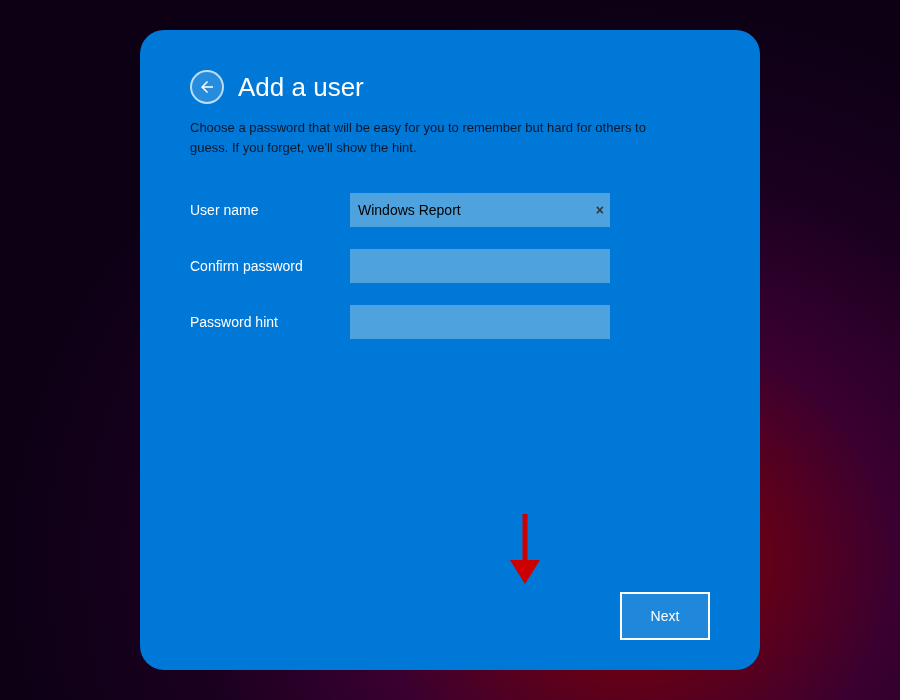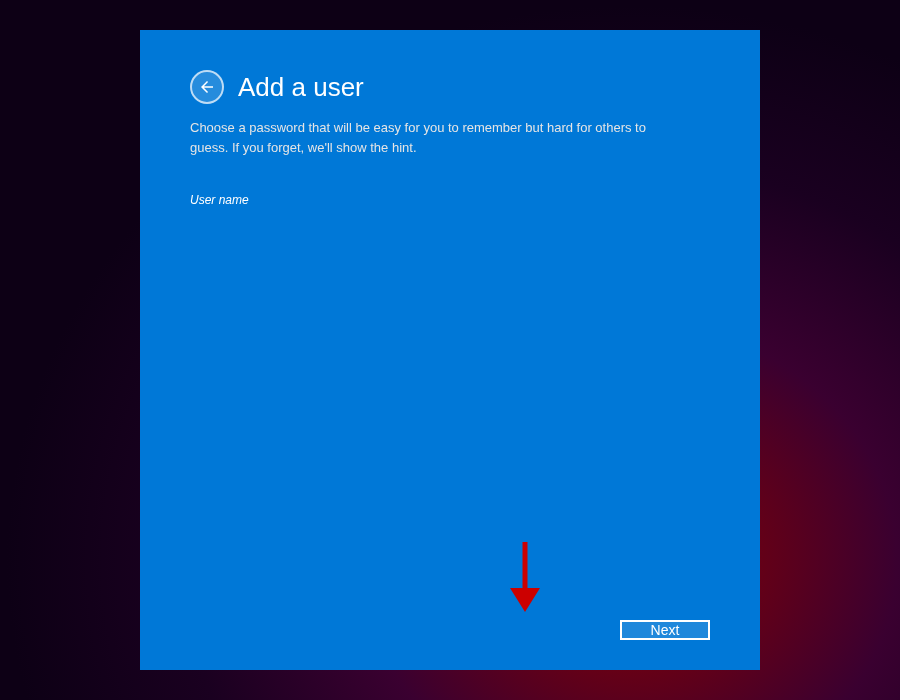--- a/index.html
+++ b/index.html
@@ -16,20 +16,21 @@
     }
 
     .dialog {
       background: #0078D7;
       width: 620px;
       min-height: 640px;
       padding: 40px 50px 30px 50px;
       position: relative;
       display: flex;
       flex-direction: column;
+      border-radius: 24px;
     }
 
     .title-row {
       display: flex;
       align-items: center;
       gap: 14px;
       margin-bottom: 14px;
     }
 
     .back-btn {
@@ -52,42 +53,41 @@
     }
 
     .dialog-title {
       font-size: 26px;
       font-weight: 300;
       color: white;
     }
 
     .dialog-subtitle {
       font-size: 13px;
-      color: #e5e5e5;
+      color: #0f172a;
       line-height: 1.5;
       margin-bottom: 36px;
       max-width: 480px;
     }
 
     .form-section {
       flex: 1;
     }
 
     .form-row {
       display: flex;
       align-items: center;
       margin-bottom: 22px;
     }
 
     .form-label {
       width: 160px;
-      font-size: 12px;
+      font-size: 14px;
       color: white;
       flex-shrink: 0;
-      font-style: italic;
     }
 
     .input-wrapper {
       position: relative;
       flex: 1;
       max-width: 260px;
     }
 
     .form-input {
       width: 100%;
@@ -129,21 +129,21 @@
 
     .button-row {
       display: flex;
       justify-content: flex-end;
       gap: 8px;
       margin-top: 0;
     }
 
     .btn {
       min-width: 90px;
-      height: 20px;
+      height: 48px;
       padding: 0 20px;
       font-size: 14px;
       cursor: pointer;
       border: 2px solid white;
       background: rgba(255,255,255,0.08);
       color: white;
       font-family: 'Segoe UI', Arial, sans-serif;
     }
 
     .btn-next {
@@ -163,24 +163,40 @@
     </button>
     <h1 class="dialog-title">Add a user</h1>
   </div>
 
   <p class="dialog-subtitle">Choose a password that will be easy for you to remember but hard for others to guess. If you forget, we'll show the hint.</p>
 
   <div class="form-section">
 
     <div class="form-row">
       <label class="form-label">User name</label>
+      <div class="input-wrapper">
+        <input type="text" class="form-input" value="Windows Report" style="">
+        <button class="clear-btn">×</button>
+      </div>
     </div>
 
 
-
+    <div class="form-row">
+      <label class="form-label">Confirm password</label>
+      <div class="input-wrapper">
+        <input type="password" class="form-input" style="">
+      </div>
+    </div>
+
+    <div class="form-row">
+      <label class="form-label">Password hint</label>
+      <div class="input-wrapper">
+        <input type="text" class="form-input" style="">
+      </div>
+    </div>
   </div>
 
   <div class="arrow-area">
     <svg class="arrow-svg" width="30" height="70" viewBox="0 0 30 70">
 
       <line x1="15" y1="0" x2="15" y2="52" stroke="#CC0000" stroke-width="5"></line>
 
       <polygon points="15,70 0,46 30,46" fill="#CC0000"></polygon>
     </svg>
   </div>

